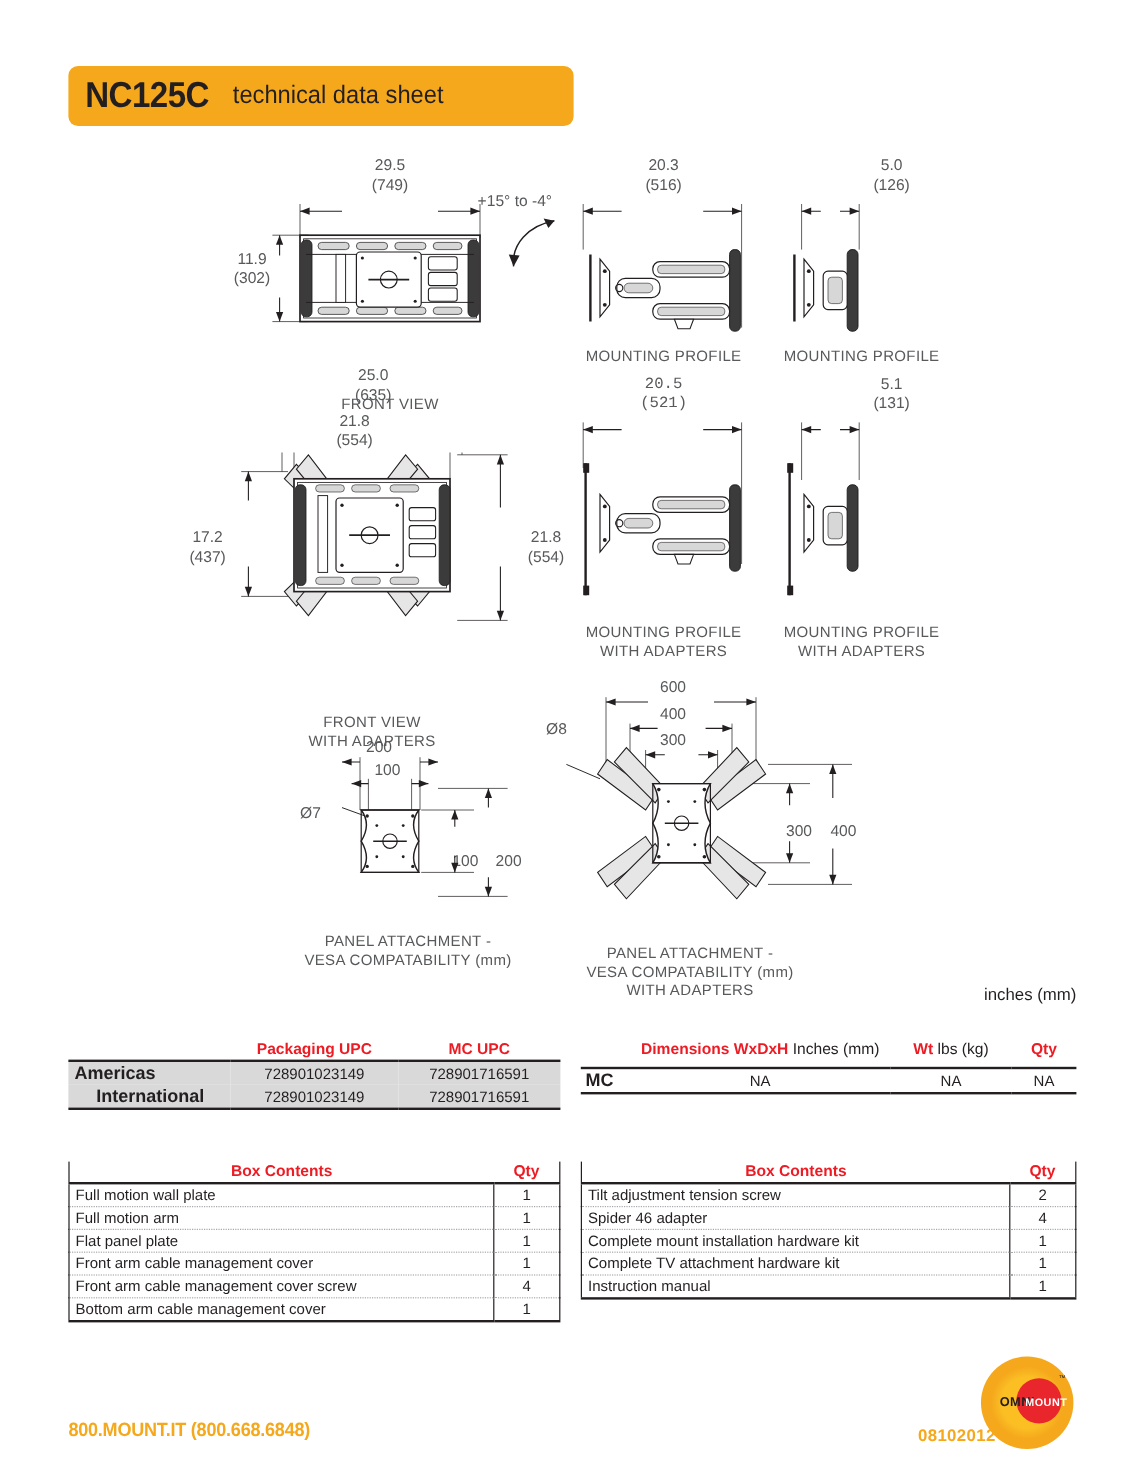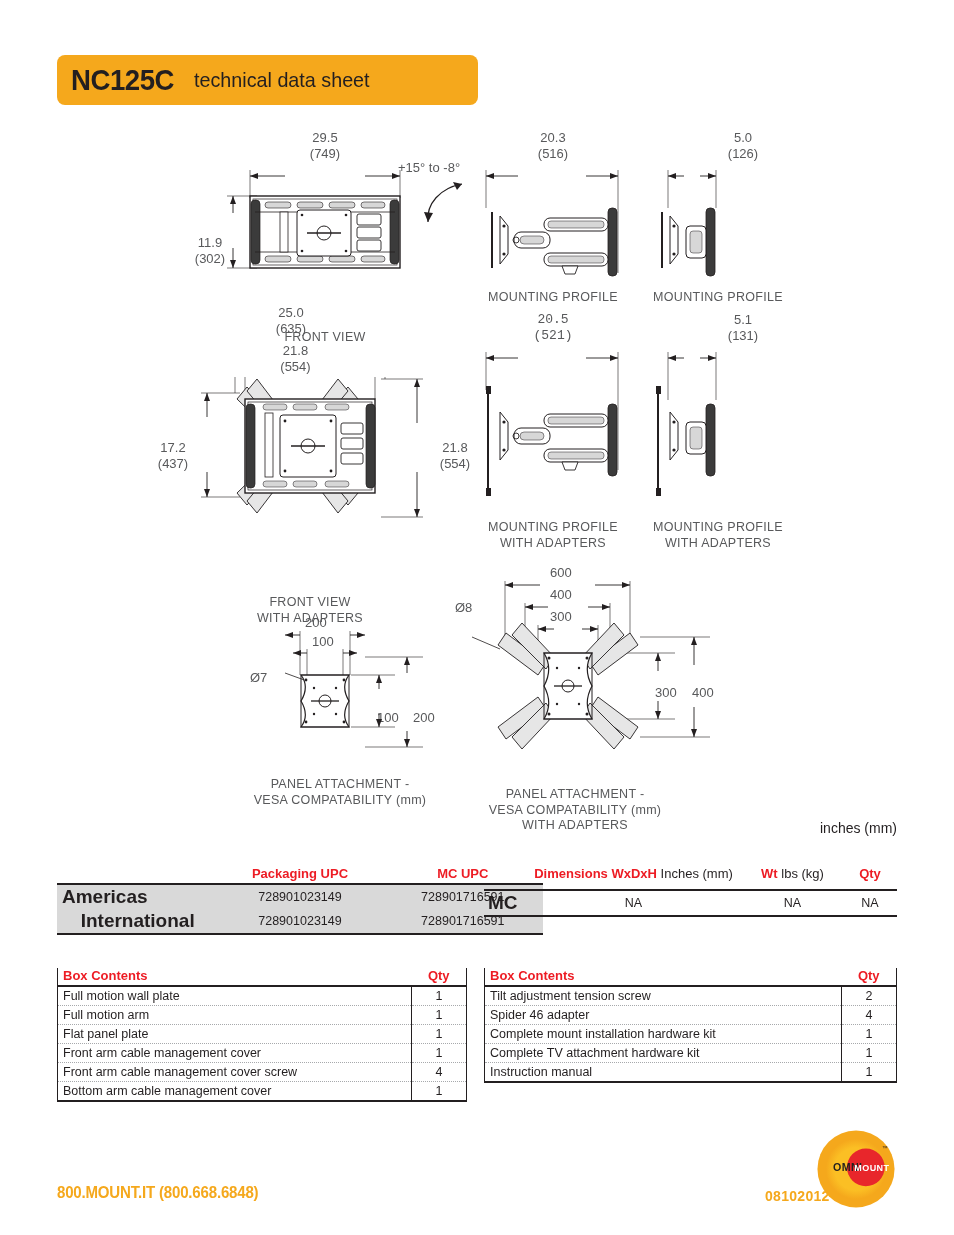--- a/index.html
+++ b/index.html
@@ -109,30 +109,30 @@
     font-weight: bold;
     font-size: 13px;
   }
   .hdr-red .light {
     font-weight: normal;
     color: #231f20;
   }
   .rowlabel {
     font-family: "Liberation Sans Narrow", "Liberation Sans", sans-serif;
     font-weight: bold;
-    font-size: 19px;
+    font-size: 15px;
     color: #231f20;
   }
 
   
   .tbl-upc {
     position: absolute;
     left: 57px;
     top: 0;
-    width: 486px;
+    width: 410px;
   }
   .tbl-upc td, .tbl-upc th {
     padding: 1px 4px;
     text-align: center;
   }
   .tbl-upc thead th {
     border-bottom: 2px solid #231f20;
     padding-bottom: 2px;
   }
   .tbl-upc tbody tr { background: #D9D9D9; }
@@ -173,21 +173,21 @@
   .contents-wrap { position: absolute; top: 103px; width: 954px; }
   .tbl-contents {
     position: absolute;
     width: 410px;
     border-left: 1px solid #231f20;
     border-right: 1px solid #231f20;
   }
   .tbl-contents.left  { left: 57px; }
   .tbl-contents.right { left: 484px; width: 413px; }
   .tbl-contents th {
-    text-align: left;
+    text-align: center;
     padding: 0 5px 2px 5px;
     border-bottom: 2px solid #231f20;
     border-left: none;
     border-right: none;
   }
   .tbl-contents th.qty { text-align: center; width: 44px; }
   .tbl-contents td {
     padding: 2px 5px;
     border-bottom: 1px dotted #a7a9ac;
     font-size: 12.5px;
@@ -289,28 +289,28 @@
         <line x1="82" y1="65" x2="116" y2="65" stroke="#231f20" stroke-width="1.4"></line>
         <circle cx="77" cy="47" r="1.3" fill="#231f20"></circle>
         <circle cx="121" cy="47" r="1.3" fill="#231f20"></circle>
         <circle cx="77" cy="83" r="1.3" fill="#231f20"></circle>
         <circle cx="121" cy="83" r="1.3" fill="#231f20"></circle>
 
         <rect x="132" y="46" width="24" height="11" rx="2" fill="#ffffff" stroke="#231f20" stroke-width="0.9"></rect>
         <rect x="132" y="59" width="24" height="11" rx="2" fill="#ffffff" stroke="#231f20" stroke-width="0.9"></rect>
         <rect x="132" y="72" width="24" height="11" rx="2" fill="#ffffff" stroke="#231f20" stroke-width="0.9"></rect>
       </svg>
-      <div class="dim-text" style="position:absolute; left:-45px; top:78px; width:60px;margin-top:27px;">
+      <div class="dim-text" style="position:absolute; left:-45px; top:78px; width:60px;">
         <span>11.9</span><br>
         <span>(302)</span>
       </div>
       <div class="view-label" style="position:absolute; left:10px; top:200px; width:180px;">FRONT VIEW</div>
     </div>
 
-    <div class="dim-text" style="position:absolute; left:398px; top:40px;">+15° to -8°</div>
+    <div class="dim-text" style="position:absolute; left:398px; top:40px;">+15° to -4°</div>
     <svg width="60" height="48" style="position:absolute; left:418px; top:58px;">
       <path d="M10,44 C8,26 22,10 44,6" fill="none" stroke="#231f20" stroke-width="1.2"></path>
       <path d="M10,44 L6,34 L15,35 Z" fill="#231f20"></path>
       <path d="M44,6 L35,4 L39,12 Z" fill="#231f20"></path>
     </svg>
 
     <div class="dwg" style="left:478px; top:10px; width:150px;">
       <div class="dim-text" style="position:absolute; left:10px; top:0; width:130px;">
         <span>20.3</span><br>
         <span>(516)</span>
@@ -364,21 +364,21 @@
 
         <path d="M22,48 L30,58 L30,86 L22,96 Z" fill="#ffffff" stroke="#231f20" stroke-width="1"></path>
         <line x1="14" y1="44" x2="14" y2="100" stroke="#231f20" stroke-width="2"></line>
         <circle cx="26" cy="58" r="1.6" fill="#231f20"></circle>
         <circle cx="26" cy="86" r="1.6" fill="#231f20"></circle>
       </svg>
       <div class="view-label" style="position:absolute; left:-10px; top:160px; width:160px;">MOUNTING PROFILE</div>
     </div>
 
     <div class="dwg" style="left:185px; top:185px; width:280px;">
-      <div class="dim-text" style="position:absolute; left:36px; top:0; width:140px;">
+      <div class="dim-text" style="position:absolute; left:56px; top:0; width:140px;">
         <span>25.0</span><br>
         <span>(635)</span>
       </div>
       <div class="dim-text" style="position:absolute; left:48px; top:38px; width:125px;">
         <span>21.8</span><br>
         <span>(554)</span>
       </div>
       <svg width="280" height="210" style="position:absolute; left:0; top:72px;">
 
         <line x1="50" y1="-44" x2="85" y2="-44" stroke="#231f20" stroke-width="0.9"></line>

